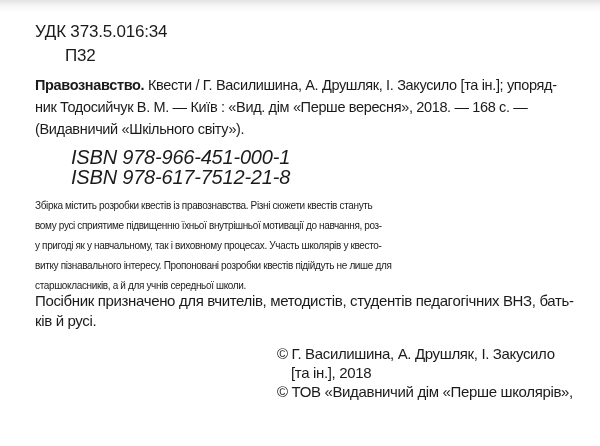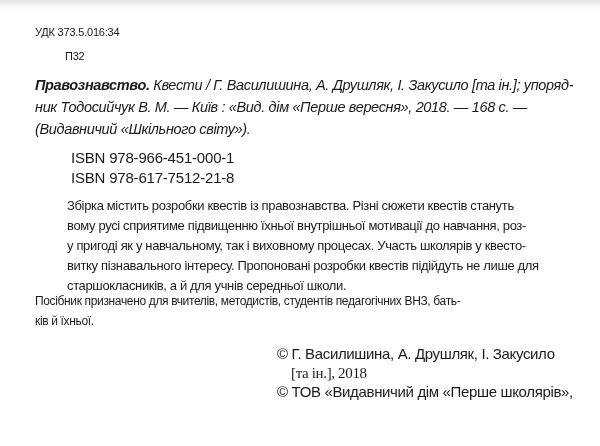--- a/index.html
+++ b/index.html
@@ -14,69 +14,68 @@
   .scan-page {
     position: absolute;
     inset: 0;
     background: linear-gradient(#e3e3e3 0px, #f7f7f7 6px, #ffffff 13px);
   }
   .line { white-space: nowrap; }
 
   .udc-block {
     position: absolute;
     left: 35px; top: 20px;
-    font-size: 11px;
+    font-size: 17px;
     letter-spacing: -0.2px;
     line-height: 24px;
   }
   .udc-author-sign { padding-left: 30px; }
 
   .biblio-block {
     position: absolute;
     left: 35px; top: 74px;
     font-size: 14.5px;
     letter-spacing: -0.35px;
     line-height: 22px;
-    font-style: italic;
   }
   .biblio-block strong { font-weight: 700; }
 
   .isbn-block {
     position: absolute;
     left: 71px; top: 148px;
-    font-size: 15px;
+    font-size: 20px;
     letter-spacing: -0.2px;
     line-height: 19.5px;
+    font-style: italic;
   }
 
   .annotation-block {
     position: absolute;
     left: 35px; top: 196px;
-    font-size: 13px;
+    font-size: 10px;
     letter-spacing: -0.35px;
     line-height: 20px;
-    margin-left: 32px;
   }
 
   .audience-block {
     position: absolute;
     left: 35px; top: 291px;
-    font-size: 12px;
+    font-size: 15px;
     letter-spacing: -0.35px;
     line-height: 20px;
   }
 
   .copyright-block {
     position: absolute;
     left: 277px; top: 345px;
     font-size: 15px;
     letter-spacing: -0.35px;
     line-height: 18.8px;
   }
-  .copyright-block .indent { padding-left: 14px; font-family: Liberation Serif, serif; }
+  .copyright-block .indent { padding-left: 14px; }
 </style>
 </head>
 <body>
 
 <div class="scan-page">
 
   <div class="udc-block">
     <div class="line">УДК 373.5.016:34</div>
     <div class="line udc-author-sign">П32</div>
   </div>
@@ -95,21 +94,21 @@
   <div class="annotation-block">
     <div class="line">Збірка містить розробки квестів із правознавства. Різні сюжети квестів стануть</div>
     <div class="line">вому русі сприятиме підвищенню їхньої внутрішньої мотивації до навчання, роз-</div>
     <div class="line">у пригоді як у навчальному, так і виховному процесах. Участь школярів у квесто-</div>
     <div class="line">витку пізнавального інтересу. Пропоновані розробки квестів підійдуть не лише для</div>
     <div class="line">старшокласників, а й для учнів середньої школи.</div>
   </div>
 
   <div class="audience-block">
     <div class="line">Посібник призначено для вчителів, методистів, студентів педагогічних ВНЗ, бать-</div>
-    <div class="line">ків й їхньої.</div>
+    <div class="line">ків й русі.</div>
   </div>
 
   <div class="copyright-block">
     <div class="line">© Г. Василишина, А. Друшляк, І. Закусило</div>
     <div class="line indent">[та ін.], 2018</div>
     <div class="line">© ТОВ «Видавничий дім «Перше школярів»,</div>
   </div>
 
 </div>
 

